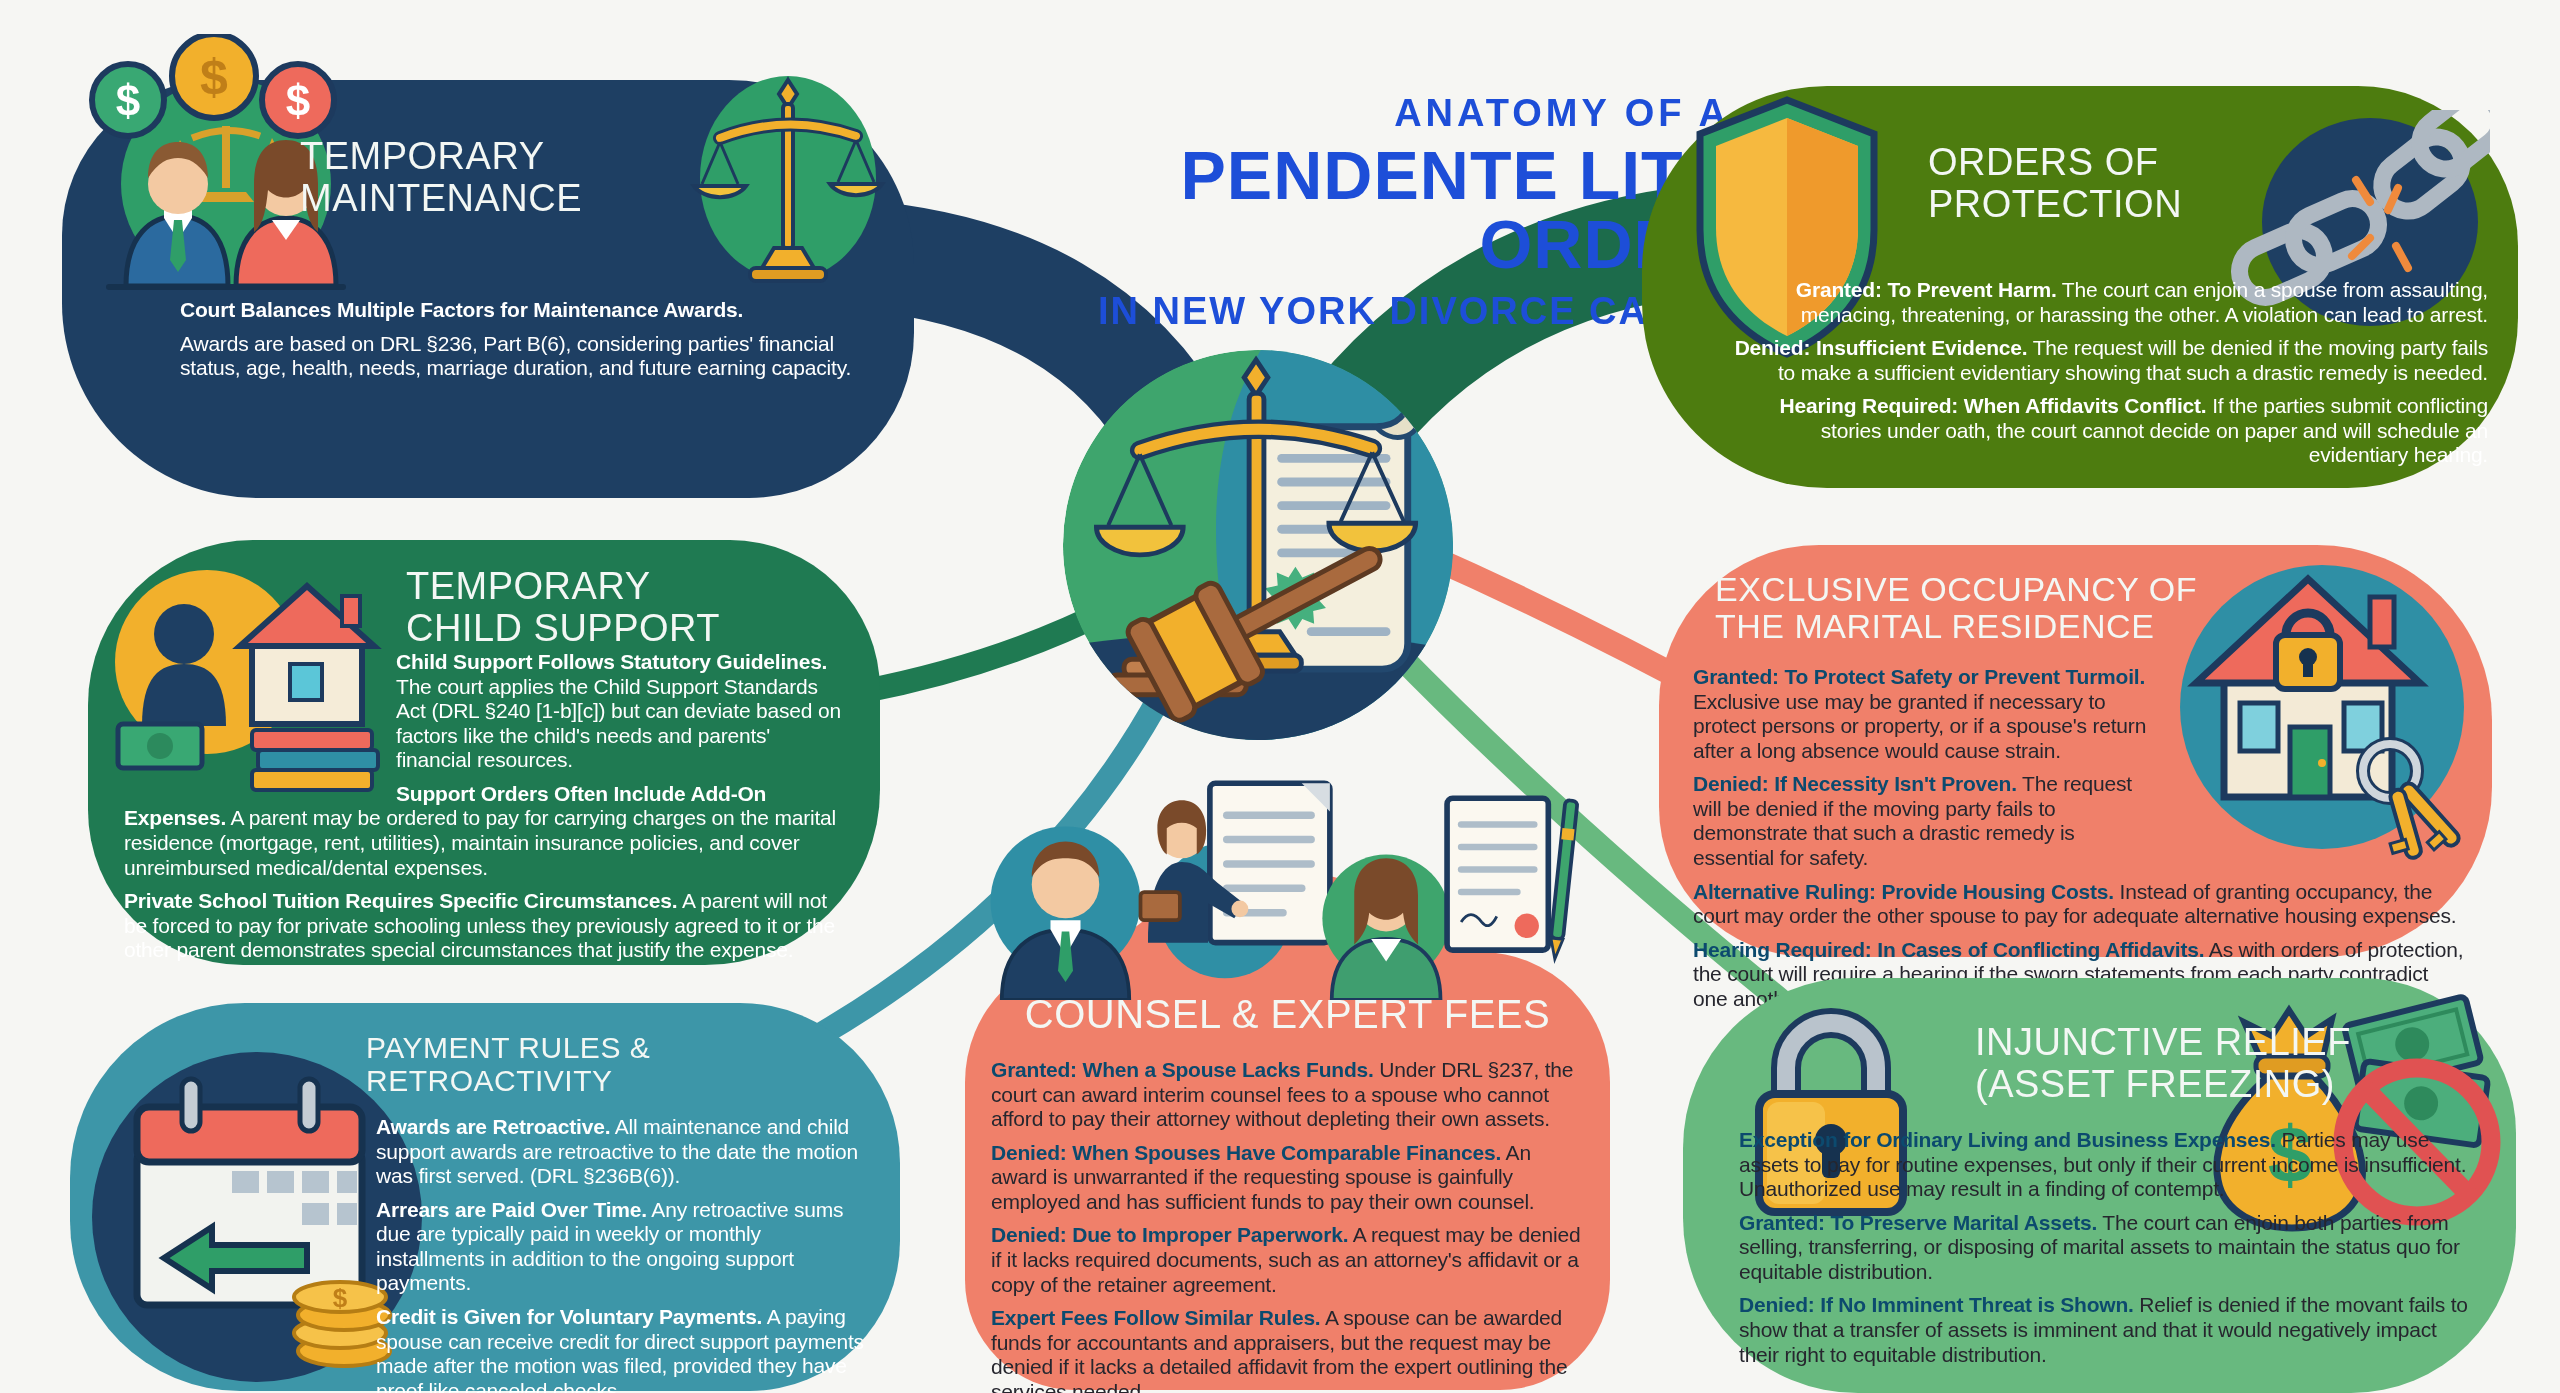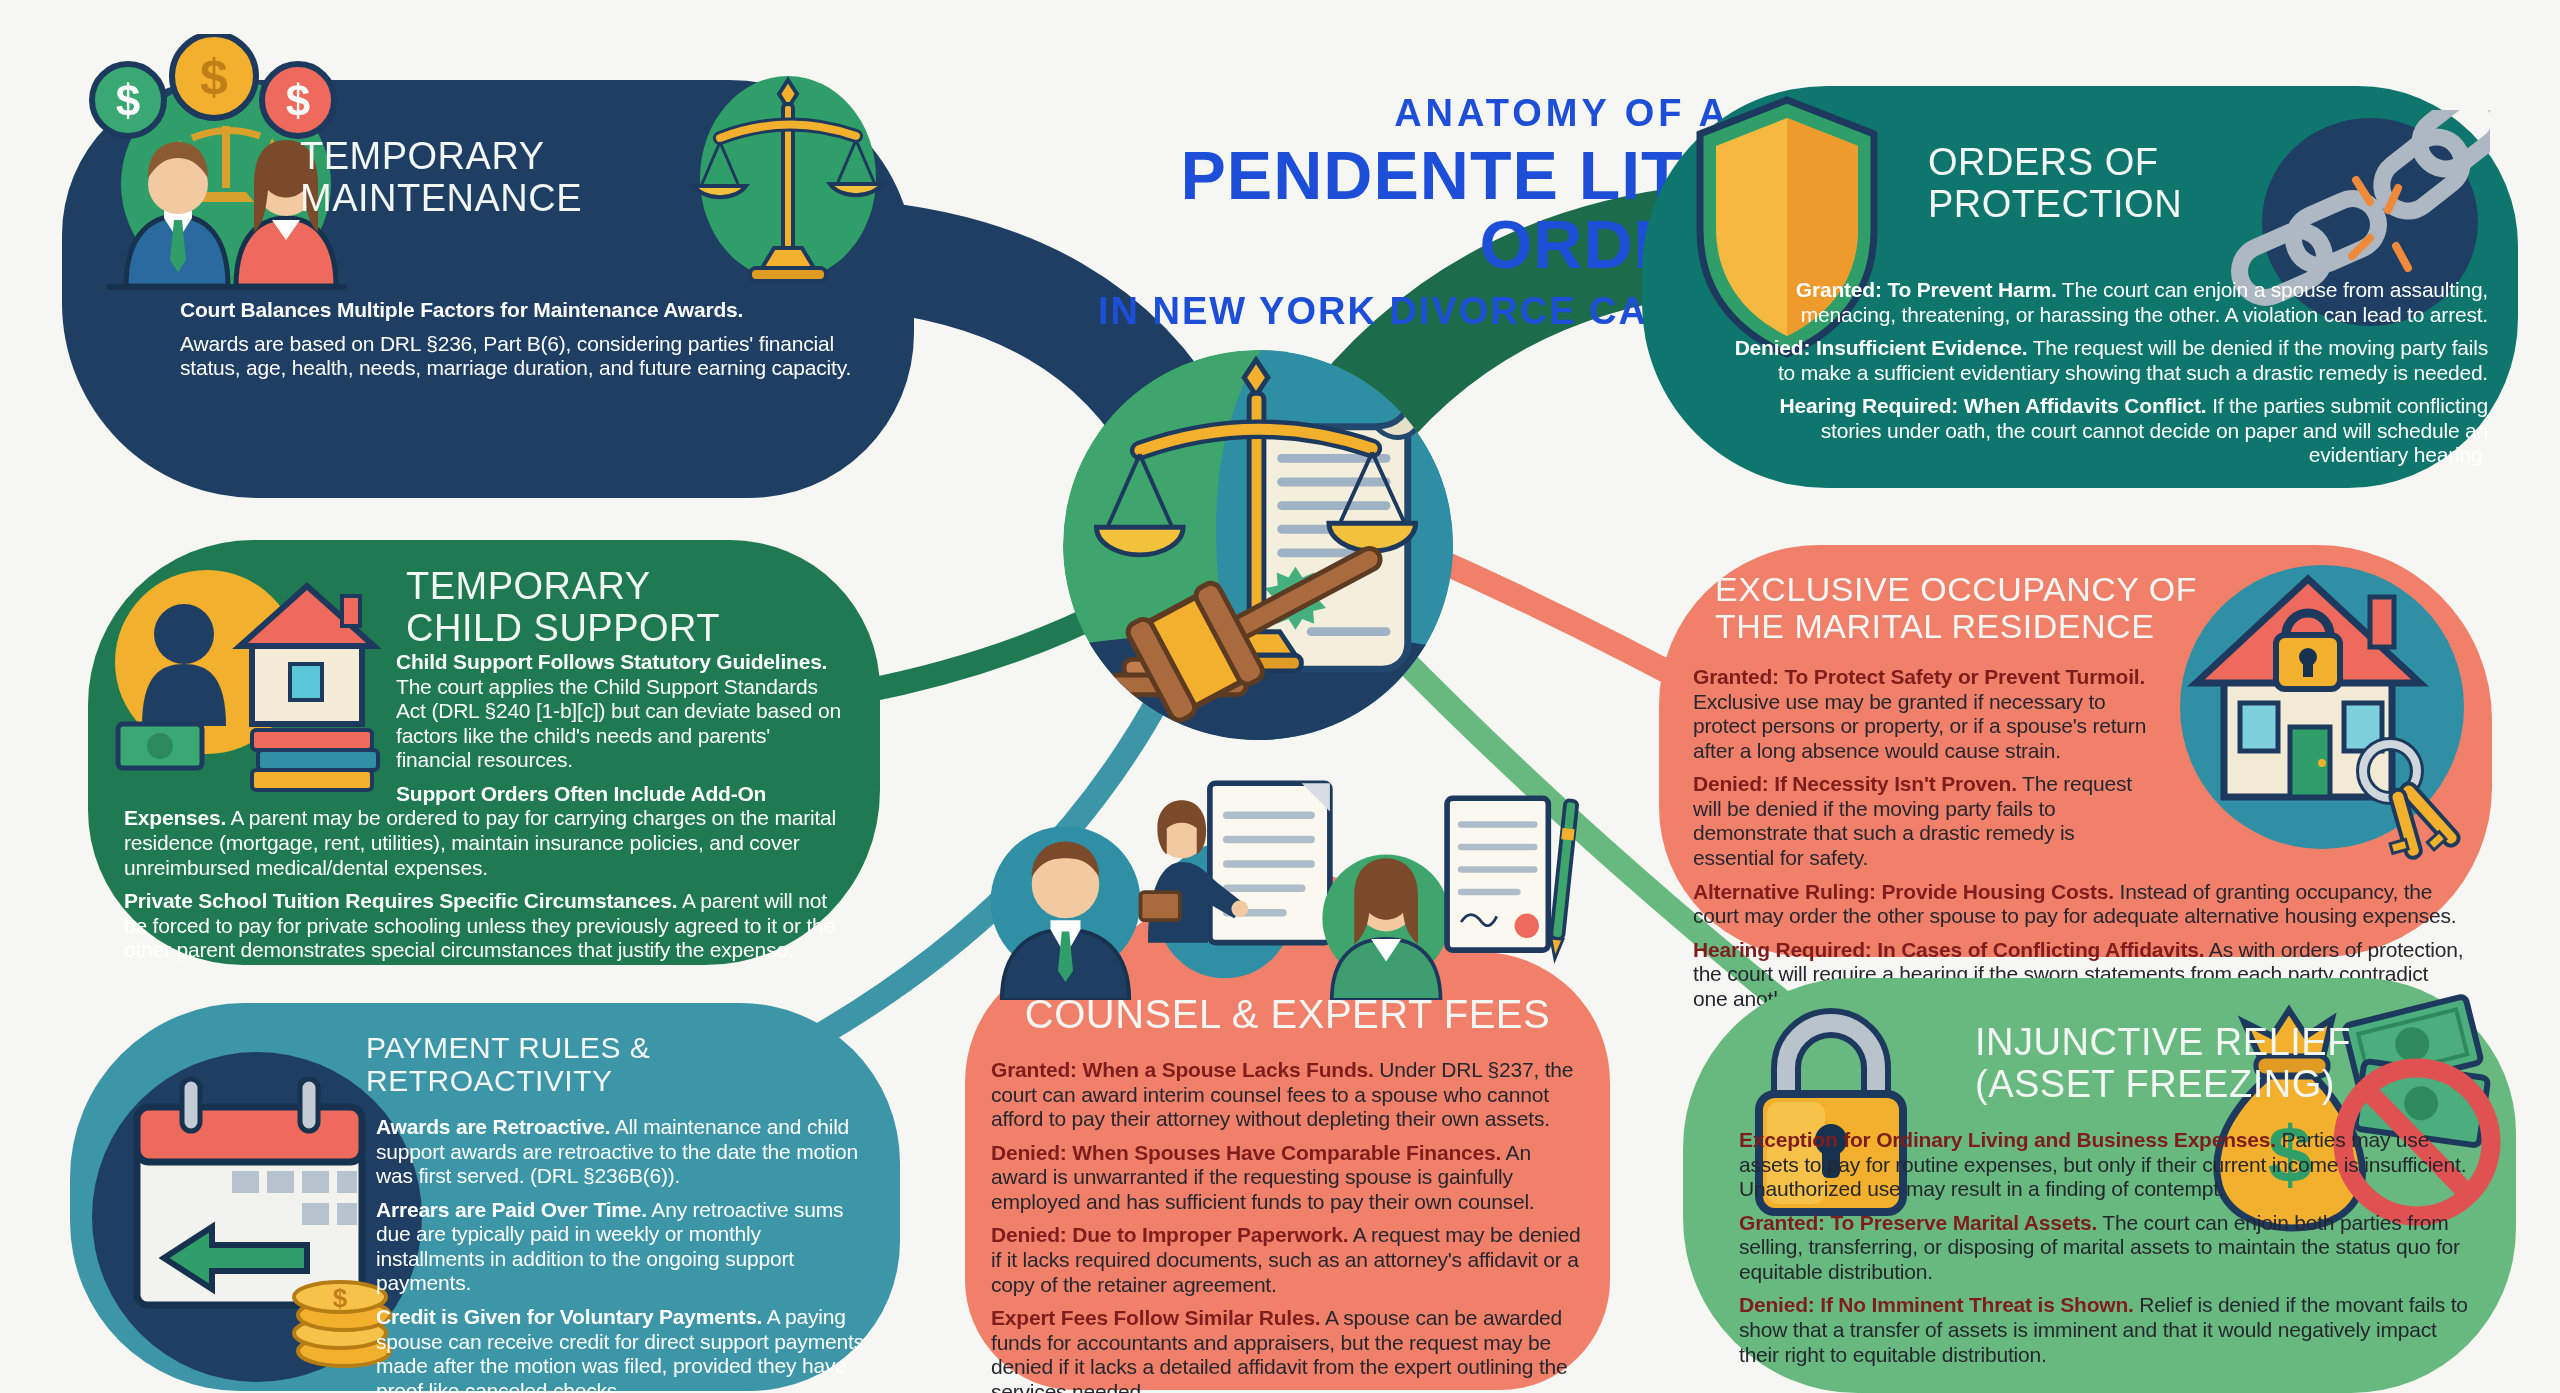--- a/index.html
+++ b/index.html
@@ -7,34 +7,34 @@
           font-family:"Liberation Sans",sans-serif;}
   svg{display:block;}
   .connectors{position:absolute;left:0;top:0;z-index:0;}
   .blob{position:absolute;z-index:1;}
   .title{font-weight:400;white-space:pre-line;color:#f3f7f4;line-height:1.1;margin:0;letter-spacing:.5px;}
   .body{position:absolute;}
   .para{margin:0 0 9px 0;font-size:21px;line-height:1.17;letter-spacing:-.2px;}
   .para .b{font-weight:800;}
   .on-dark .para{color:#ffffff;}
   .on-light .para{color:#26262e;}
-  .on-light .para .b{color:#7f1d1d;}
+  .on-light .para .b{color:#0c4a6e;}
   .icon{position:absolute;}
   .spacer-l{float:left;width:272px;height:142px;}
   .spacer-r{float:right;width:310px;height:208px;}
   
   .main-title{position:absolute;left:830px;top:44px;width:900px;text-align:right;z-index:1;color:#1d4ed8;margin-top:48px;}
   .mt-kicker{font-size:38px;font-weight:600;letter-spacing:4px;margin:0 0 6px 0;}
   .mt-main{font-size:68px;font-weight:700;line-height:1.02;white-space:pre-line;margin:0;letter-spacing:1px;}
   .mt-sub{font-size:38px;font-weight:700;letter-spacing:2px;margin:10px 0 0 0;}
   
   #tm{left:62px;top:80px;width:852px;height:418px;background:#1e3f63;border-radius:155px 185px 165px 195px;}
   #cs{left:88px;top:540px;width:792px;height:425px;background:#1f7a52;border-radius:165px 150px 175px 155px;}
   #pr{left:70px;top:1003px;width:830px;height:388px;background:#3d96a8;border-radius:175px 160px 150px 170px;}
-  #op{left:1642px;top:86px;width:876px;height:402px;background:#0f766e;border-radius:185px 160px 170px 185px;}
+  #op{left:1642px;top:86px;width:876px;height:402px;background:#4d7c0f;border-radius:185px 160px 170px 185px;}
   #eo{left:1659px;top:545px;width:833px;height:412px;background:#f0806a;border-radius:160px 175px 170px 150px;}
   #cf{left:965px;top:952px;width:645px;height:438px;background:#f0806a;border-radius:130px 130px 110px 110px;}
   #ir{left:1683px;top:978px;width:833px;height:415px;background:#68b97f;border-radius:170px 155px 165px 175px;}
   #tm .title{position:absolute;left:238px;top:56px;font-size:38px;}
   #tm .body{left:118px;top:218px;width:676px;}
   #cs .title{position:absolute;left:318px;top:26px;font-size:38px;}
   #cs .body{left:36px;top:110px;width:718px;}
   #pr .title{position:absolute;left:296px;top:28px;font-size:30px;}
   #pr .body{left:306px;top:112px;width:494px;}
   #op .title{position:absolute;left:286px;top:56px;font-size:38px;}

